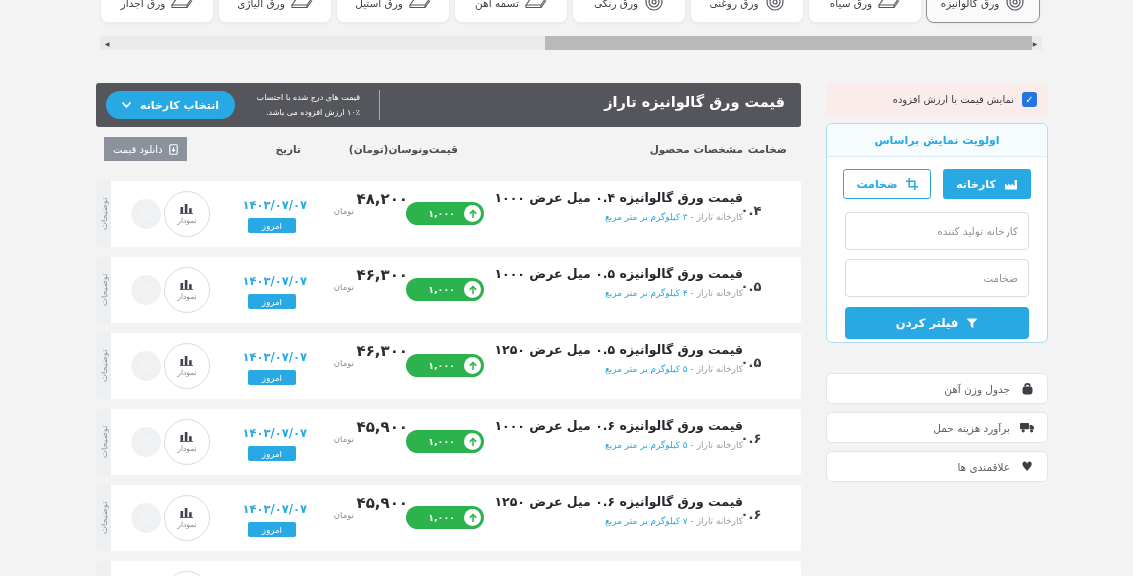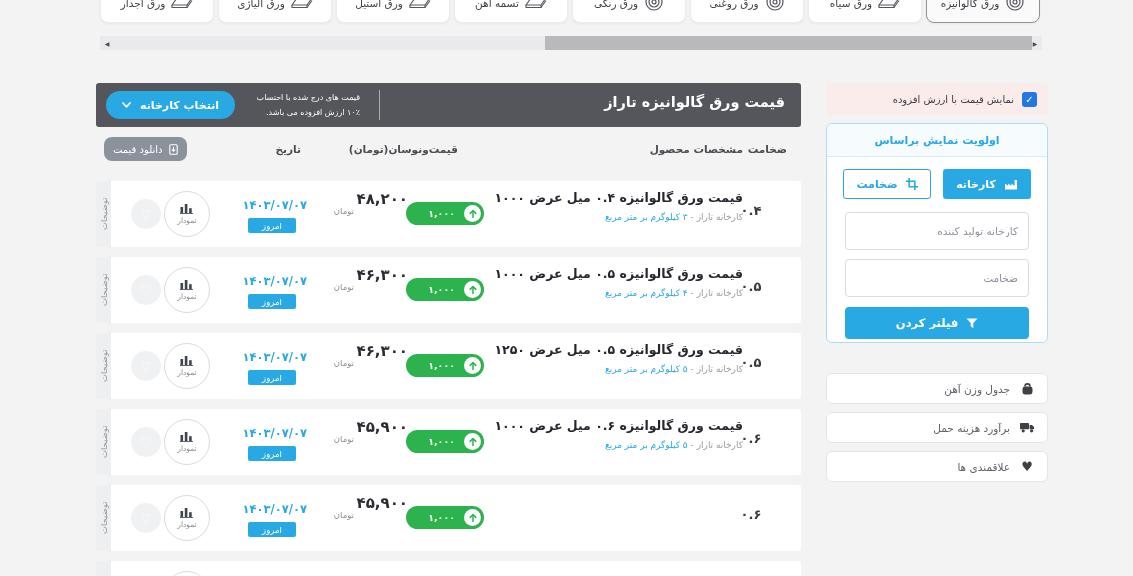--- a/index.html
+++ b/index.html
@@ -26,21 +26,21 @@
   .bar-title { position:absolute; right:16px; top:11px; font-size:14.5px; font-weight:bold; color:#fff; }
   .bar-note { position:absolute; left:122px; top:7px; width:162px; padding-left:0; padding-right:19px;
               border-right:1px solid rgba(255,255,255,.5); text-align:right; color:#fff; font-size:8px; line-height:15px; }
   .factory-btn { position:absolute; left:10px; top:8px; height:28px; padding:0 16px; border-radius:14px;
                  background:#29a9e3; color:#fff; font-size:11px; font-weight:bold; border:none;
                  display:flex; align-items:center; gap:9px; cursor:pointer; }
 
   .cols { position:absolute; top:44px; left:0; width:100%; height:46px; font-size:10.5px; font-weight:bold; color:#4b4b52; }
   .col-l { position:absolute; top:16px; }
   .dl-btn { position:absolute; left:8px; top:10px; height:24px; padding:0 9px; background:#8b929b; border:none;
-            border-radius:8px; color:#fff; font-size:10px; display:flex; align-items:center; gap:6px; cursor:pointer; }
+            border-radius:0; color:#fff; font-size:10px; display:flex; align-items:center; gap:6px; cursor:pointer; }
 
   .rows { position:absolute; top:98px; left:0; width:100%; display:flex; flex-direction:column; gap:10px; }
   .row { position:relative; height:66px; background:#fff; border-radius:2px; }
   .r-strip { position:absolute; left:0; top:0; bottom:0; width:15px; background:#edeff1; color:#8f949c;
              font-size:8.5px; writing-mode:vertical-rl; transform:rotate(180deg);
              display:flex; align-items:center; justify-content:center; cursor:pointer; }
   .r-thickness { position:absolute; right:24px; top:22px; width:52px; text-align:center; font-size:13px; font-weight:bold; color:#3a3a40; }
   .r-product { position:absolute; right:58px; top:9px; text-align:right; }
   .r-title { font-size:12.5px; font-weight:bold; color:#26262e; cursor:pointer; }
   .r-sub { margin-top:7px; font-size:9px; }
@@ -380,20 +380,26 @@
     <div class="r-heart">
             <span>♡</span>
           </div>
   </div>
 
   <div class="row">
     <div class="r-strip">
             <span>توضیحات</span>
           </div>
     <div class="r-thickness">۰.۶</div>
+    <div class="r-product">
+      <div class="r-title">قیمت ورق گالوانیزه ۰.۶ میل عرض ۱۲۵۰</div>
+      <div class="r-sub">
+        <span class="sub-factory">کارخانه تاراز</span><span class="sub-sep"> - </span><span class="sub-weight">۷ کیلوگرم بر متر مربع</span>
+      </div>
+    </div>
     <div class="r-pill">
       <span class="pill-circle">
         <svg width="10" height="10" viewBox="0 0 10 10" fill="none" stroke="#2db34e" stroke-width="1.5" stroke-linecap="round" stroke-linejoin="round">
                 <path d="M5 8.5 V2"></path>
                 <path d="M2.2 4.4 L5 1.6 L7.8 4.4"></path>
               </svg>
       </span>
       <span class="pill-num">۱,۰۰۰</span>
     </div>
     <div class="r-price">۴۵,۹۰۰</div>

